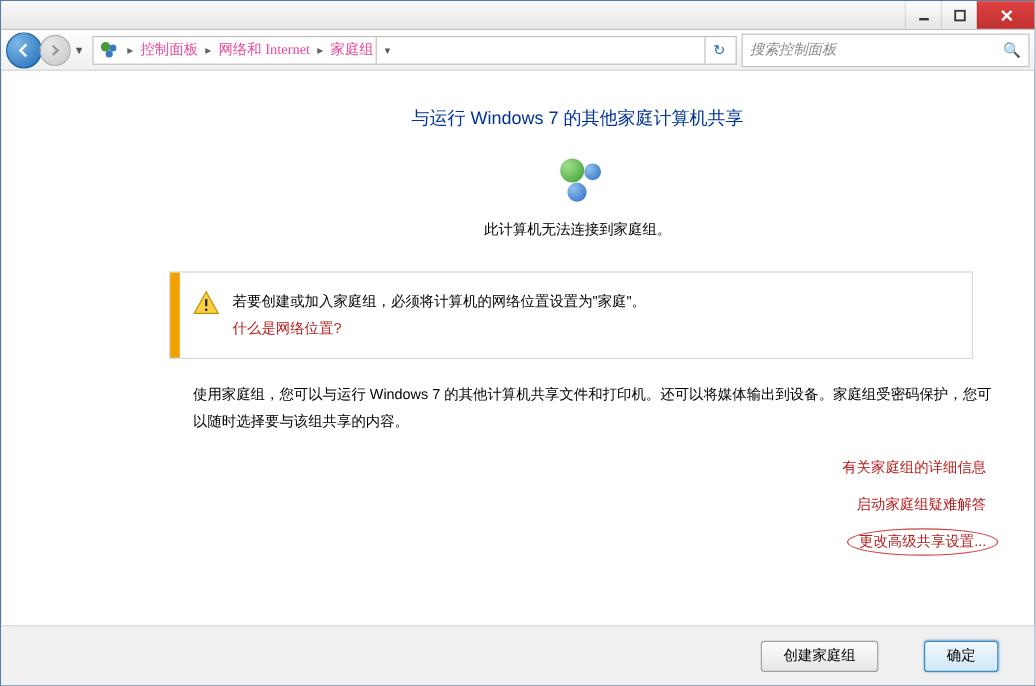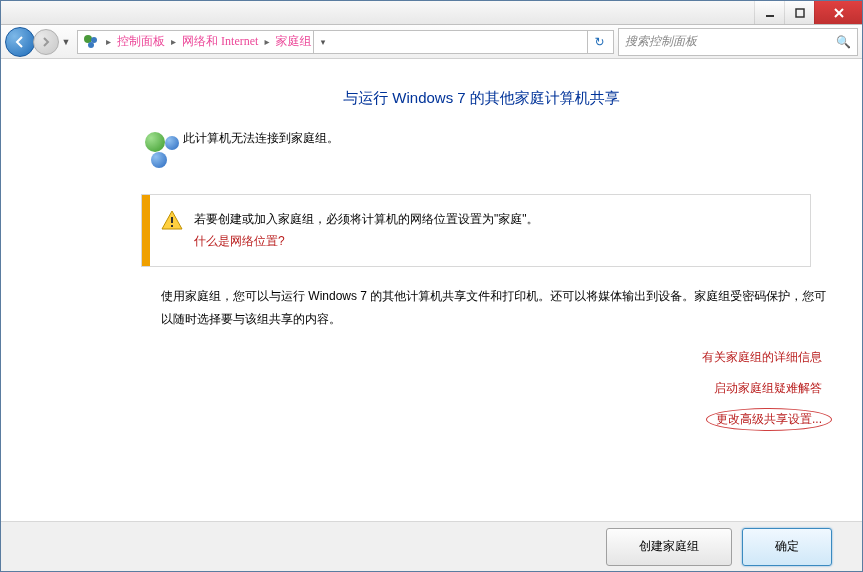--- a/index.html
+++ b/index.html
@@ -26,21 +26,21 @@
     .bc-item { padding: 0 2px; color: #ec4899; white-space: nowrap; font-family: Liberation Serif, serif; }
     .bc-refresh { width: 24px; height: 22px; border-left: 1px solid #c0c0c0; display: flex; align-items: center; justify-content: center; color: #1e6bb8; font-size: 12px; margin-left: auto; }
     .bc-dd { width: 18px; height: 22px; border-left: 1px solid #c0c0c0; display: flex; align-items: center; justify-content: center; font-size: 9px; color: #555;}
     
     .searchbox { width: 240px; height: 28px; border: 1px solid #c0c0c0; background: #fff; display: flex; align-items: center; padding: 0 6px; font-size: 12px; color: #888; font-style: italic; }
     .searchbox .sicon { margin-left: auto; color: #1e6bb8; font-style: normal; }
     
     
     .content { flex: 1; padding: 30px 40px 0 140px; overflow: auto; position: relative; }
     .heading { color: #003399; font-size: 15px; margin-bottom: 22px; text-align: center; }
-    .row-icon { display: flex; gap: 4px; margin-bottom: 26px; }
+    .row-icon { display: flex; align-items: center; gap: 15px; margin-bottom: 26px; flex-direction: column; }
     .hg-icon { width: 38px; height: 38px; position: relative; }
     .hg-icon .ball { position: absolute; border-radius: 50%; }
     .b1 { width: 20px; height: 20px; background: radial-gradient(circle at 30% 30%, #a0e090, #3a9a2a); top: 2px; left: 4px; }
     .b2 { width: 14px; height: 14px; background: radial-gradient(circle at 30% 30%, #90c0f0, #2a6ac0); top: 6px; right: 0; }
     .b3 { width: 16px; height: 16px; background: radial-gradient(circle at 30% 30%, #90c0f0, #2a6ac0); bottom: 0; left: 10px; }
     .status-text { font-size: 12px; color: #000; }
     
     .warnbox { border: 1px solid #d8d8d8; display: flex; margin-bottom: 18px; width: 670px; }
     .warn-stripe { width: 8px; background: #f0a000; }
     .warn-body { flex: 1; padding: 14px 14px 14px 10px; display: flex; gap: 10px; }
@@ -50,21 +50,21 @@
     .link { color: #b91c1c; cursor: pointer; }
     
     .desc { font-size: 12px; line-height: 1.9; margin-bottom: 18px; width: 670px; margin-left: 20px; }
     .link-block { font-size: 12px; margin-bottom: 14px; text-align: right; }
     .link-block .link { display: inline-block; }
     .circled { position: relative; }
     .circled::after { content: ""; position: absolute; left: -10px; right: -10px; top: -3px; bottom: -3px; border: 1px solid #d04040; border-radius: 50%; pointer-events: none; }
     
     
     .footer { height: 50px; background: #f0f0f0; border-top: 1px solid #d8d8d8; display: flex; align-items: center; justify-content: flex-end; padding: 0 30px; gap: 10px; }
-    .btn { height: 38px; padding: 0 32px; font-size: 12px; border: 1px solid #a0a0a0; background: linear-gradient(to bottom, #fdfdfd, #e5e5e5); border-radius: 3px; cursor: pointer; }
+    .btn { height: 26px; padding: 0 18px; font-size: 12px; border: 1px solid #a0a0a0; background: linear-gradient(to bottom, #fdfdfd, #e5e5e5); border-radius: 3px; cursor: pointer; margin-left: 28px; }
     .btn.primary { border: 1px solid #3a8ac0; box-shadow: 0 0 2px #5aa0d8; background: linear-gradient(to bottom, #f0f8ff, #d0e8f8); }
   </style>
 </head>
 <body>
 
 <div class="window">
 
   <div class="titlebar">
     <div class="win-btn min">
       <svg viewBox="0 0 12 12">

